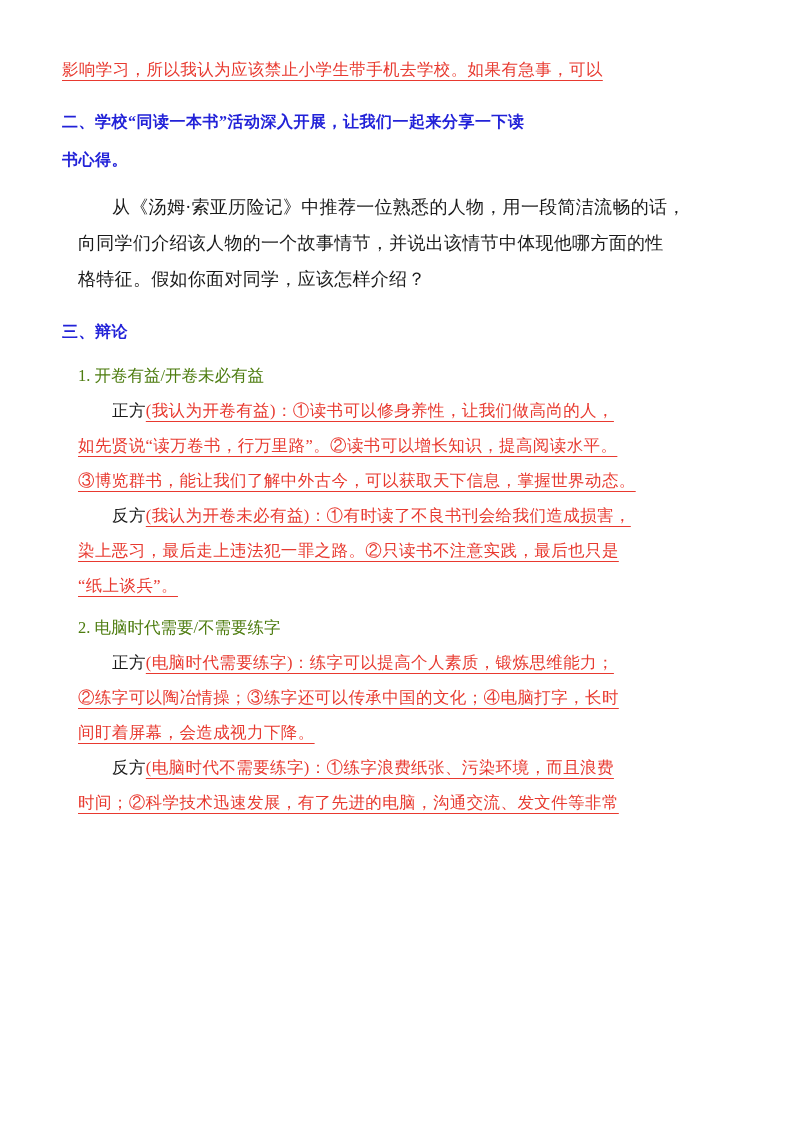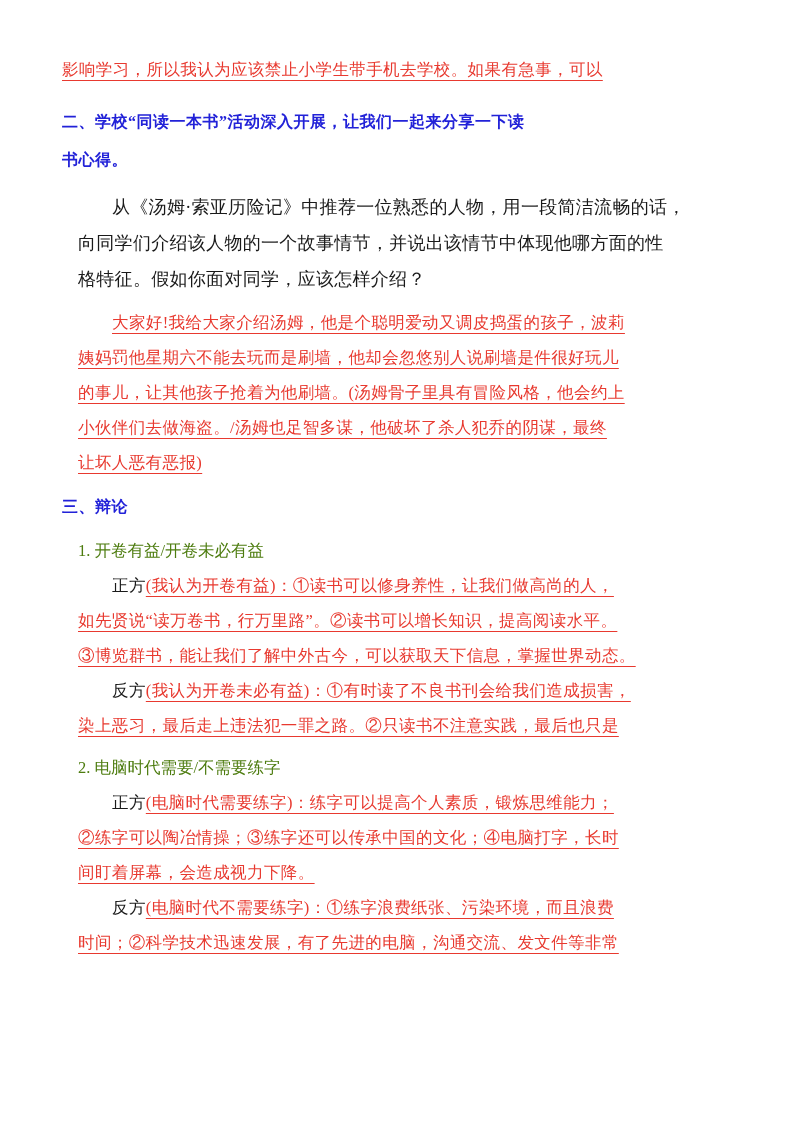--- a/index.html
+++ b/index.html
@@ -95,43 +95,37 @@
   <div class="sp-c"></div>
 
   <div class="blk">
     <div class="qtext indent3">从《汤姆·索亚历险记》中推荐一位熟悉的人物，用一段简洁流畅的话，</div>
     <div class="qtext indent1">向同学们介绍该人物的一个故事情节，并说出该情节中体现他哪方面的性</div>
     <div class="qtext indent1">格特征。假如你面对同学，应该怎样介绍？</div>
   </div>
 
   <div class="sp-b"></div>
 
-  <div class="blk ans-block">
-    <div class="line ans indent3">大家好!我给大家介绍汤姆，他是个聪明爱动又调皮捣蛋的孩子，波莉</div>
-    <div class="line ans indent1">姨妈罚他星期六不能去玩而是刷墙，他却会忽悠别人说刷墙是件很好玩儿</div>
-    <div class="line ans indent1">的事儿，让其他孩子抢着为他刷墙。(汤姆骨子里具有冒险风格，他会约上</div>
-    <div class="line ans indent1">小伙伴们去做海盗。/汤姆也足智多谋，他破坏了杀人犯乔的阴谋，最终</div>
-    <div class="line ans indent1">让坏人恶有恶报)</div>
-  </div>
 
   <div class="sp-b"></div>
 
   <div class="heading-blue">三、辩论</div>
 
   <div class="sp-b"></div>
 
   <div class="blk">
     <div class="num-item">1. 开卷有益/开卷未必有益</div>
 
     <div class="line indent3"><span class="label-black">正方</span><span class="ans">(我认为开卷有益)：①读书可以修身养性，让我们做高尚的人，</span></div>
     <div class="line ans indent1">如先贤说“读万卷书，行万里路”。②读书可以增长知识，提高阅读水平。</div>
     <div class="line ans indent1">③博览群书，能让我们了解中外古今，可以获取天下信息，掌握世界动态。</div>
 
     <div class="line indent3"><span class="label-black">反方</span><span class="ans">(我认为开卷未必有益)：①有时读了不良书刊会给我们造成损害，</span></div>
     <div class="line ans indent1">染上恶习，最后走上违法犯一罪之路。②只读书不注意实践，最后也只是</div>
+    <div class="line ans indent1">“纸上谈兵”。</div>
   </div>
 
   <div class="sp-b"></div>
 
   <div class="blk">
     <div class="num-item">2. 电脑时代需要/不需要练字</div>
 
     <div class="line indent3"><span class="label-black">正方</span><span class="ans">(电脑时代需要练字)：练字可以提高个人素质，锻炼思维能力；</span></div>
     <div class="line ans indent1">②练字可以陶冶情操；③练字还可以传承中国的文化；④电脑打字，长时</div>
     <div class="line ans indent1">间盯着屏幕，会造成视力下降。</div>

